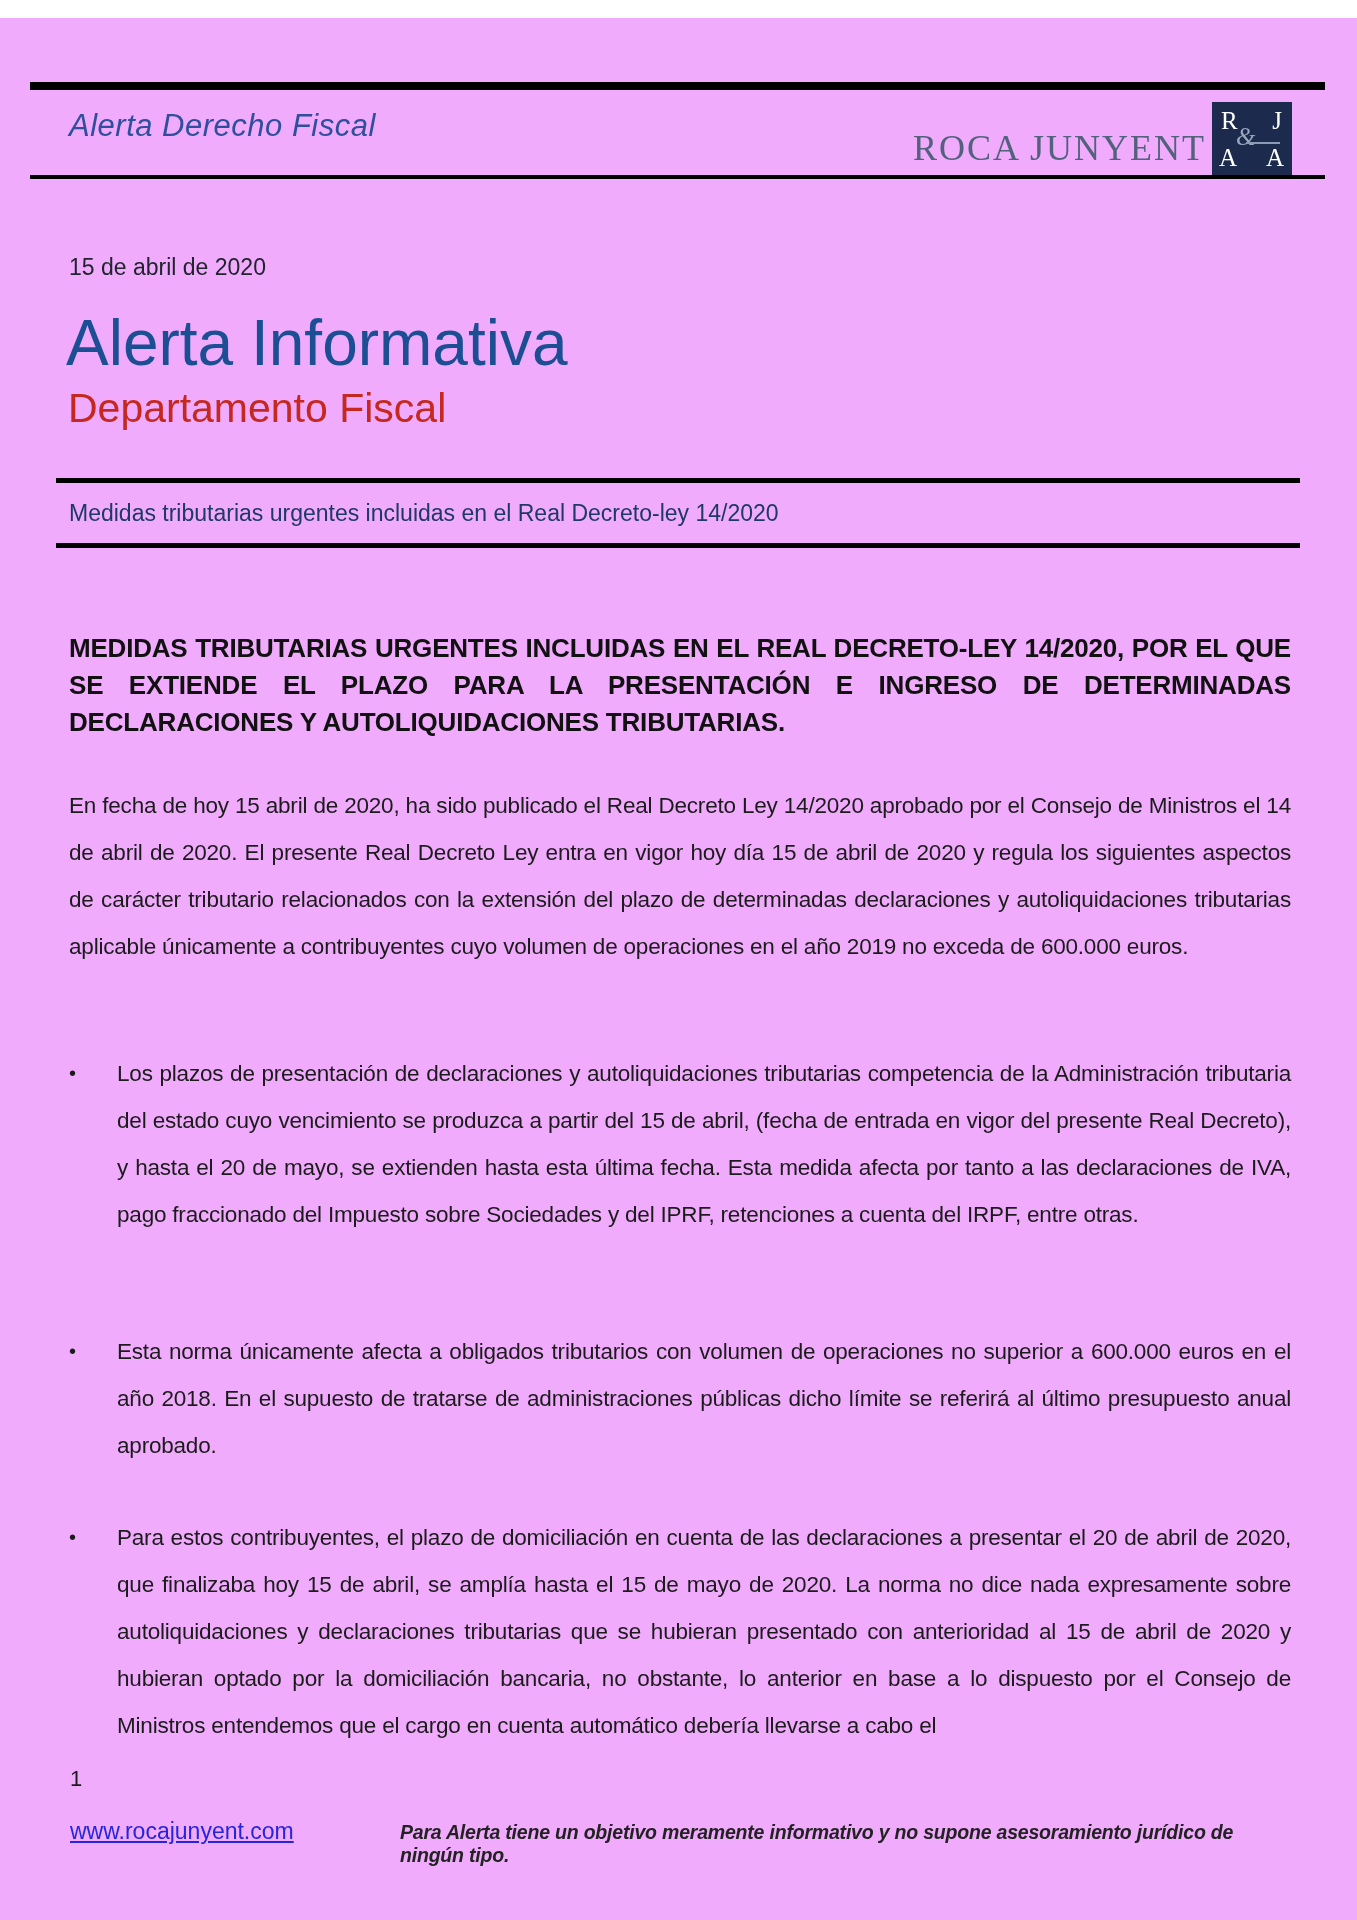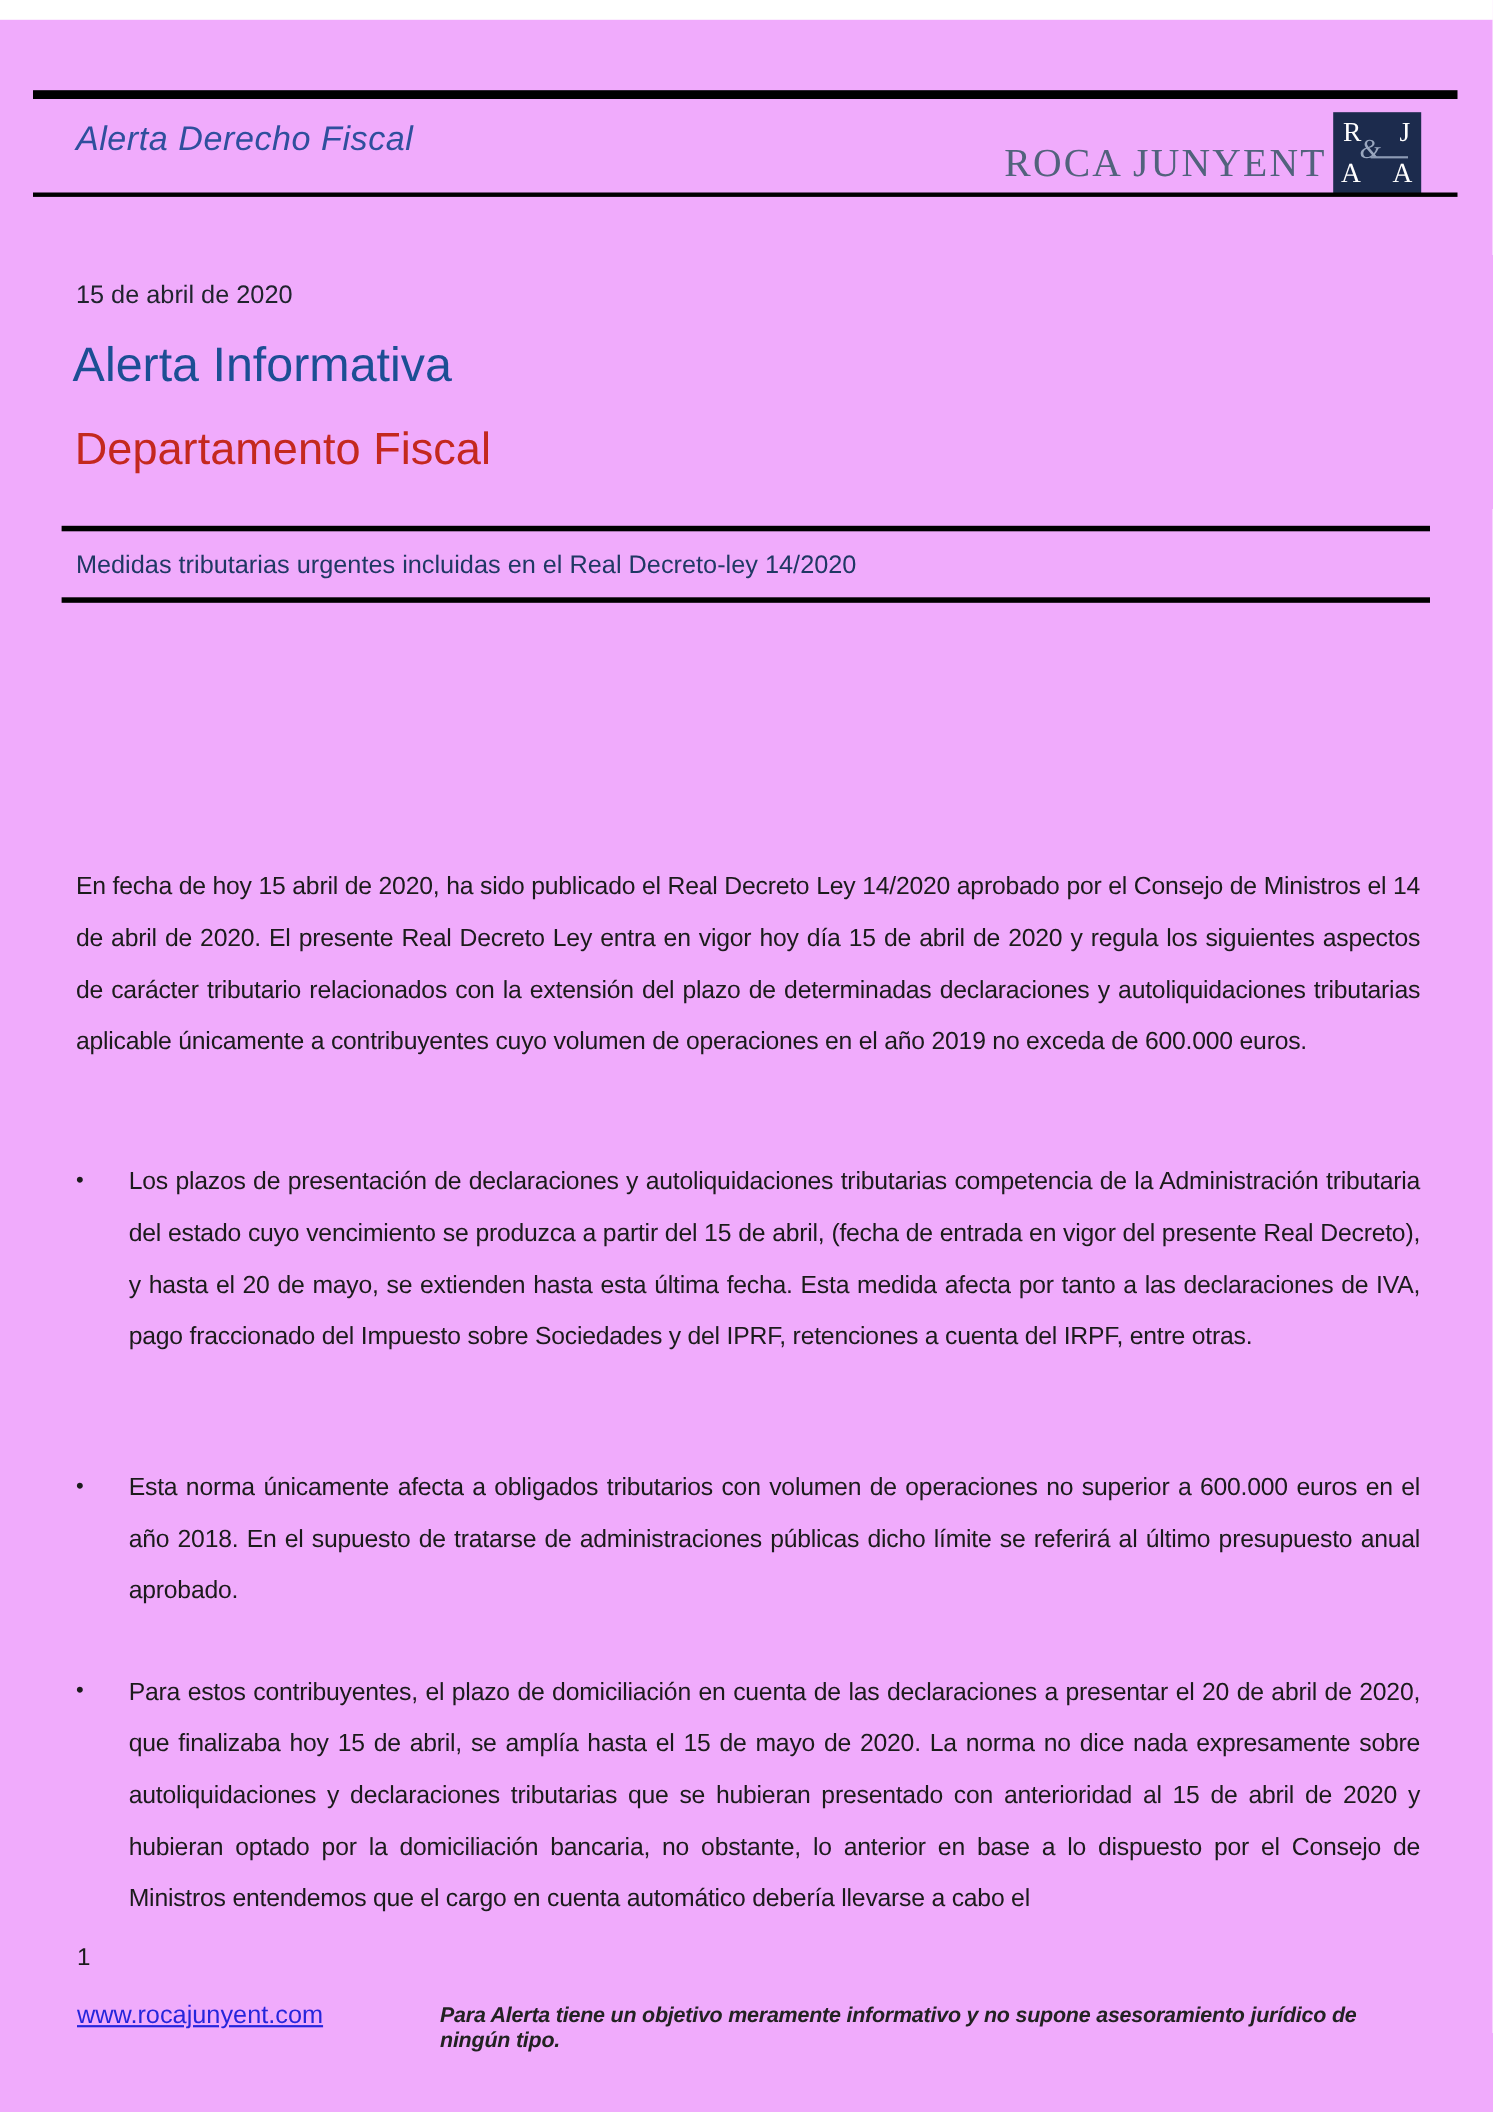--- a/index.html
+++ b/index.html
@@ -34,21 +34,21 @@
   .lg-r{left:9px;top:6px;}
   .lg-j{right:10px;top:6px;}
   .lg-a1{left:7px;bottom:6px;}
   .lg-a2{right:8px;bottom:6px;}
   .lg-amp{
     left:24px;top:22px;font-size:28px;font-style:italic;color:#9aa7bf;
   }
   .lg-flourish{position:absolute;left:34px;top:40px;width:34px;height:2px;background:#8c9ab4;}
   
   .date{position:absolute;left:69px;top:236px;font-size:23px;color:#20242e;}
-  .main-title{position:absolute;left:66px;top:290px;font-size:44px;line-height:1.1;color:#1c4e94;}
+  .main-title{position:absolute;left:66px;top:290px;font-size:64px;line-height:1.1;color:#1c4e94;}
   .subtitle{position:absolute;left:68px;top:368px;font-size:41px;line-height:1.1;color:#c4281f;}
   .rule-a{position:absolute;left:56px;top:460px;width:1244px;height:5px;background:#000;}
   .rule-b{position:absolute;left:56px;top:525px;width:1244px;height:5px;background:#000;}
   .banner{
     position:absolute;left:69px;top:482px;width:1222px;
     font-size:23px;font-weight:normal;color:#1f3864;
   }
   
   .section-heading{
     position:absolute;left:69px;top:612px;width:1222px;
@@ -104,20 +104,21 @@
 
   <div class="date">15 de abril de 2020</div>
 
   <div class="main-title">Alerta Informativa</div>
   <div class="subtitle">Departamento Fiscal</div>
 
   <div class="rule-a"></div>
   <div class="banner">Medidas tributarias urgentes incluidas en el Real Decreto-ley 14/2020</div>
   <div class="rule-b"></div>
 
+  <div class="section-heading">MEDIDAS TRIBUTARIAS URGENTES INCLUIDAS EN EL REAL DECRETO-LEY 14/2020, POR EL QUE SE EXTIENDE EL PLAZO PARA LA PRESENTACIÓN E INGRESO DE DETERMINADAS DECLARACIONES Y AUTOLIQUIDACIONES TRIBUTARIAS.</div>
 
   <div class="intro">En fecha de hoy 15 abril de 2020, ha sido publicado el Real Decreto Ley 14/2020 aprobado por el Consejo de Ministros el 14 de abril de 2020. El presente Real Decreto Ley entra en vigor hoy día 15 de abril de 2020 y regula los siguientes aspectos de carácter tributario relacionados con la extensión del plazo de determinadas declaraciones y autoliquidaciones tributarias aplicable únicamente a contribuyentes cuyo volumen de operaciones en el año 2019 no exceda de 600.000 euros.</div>
 
   <div class="bullet bullet-1">
     <span class="marker">•</span>
     <span class="btext">Los plazos de presentación de declaraciones y autoliquidaciones tributarias competencia de la Administración tributaria del estado cuyo vencimiento se produzca a partir del 15 de abril, (fecha de entrada en vigor del presente Real Decreto), y hasta el 20 de mayo, se extienden hasta esta última fecha. Esta medida afecta por tanto a las declaraciones de IVA, pago fraccionado del Impuesto sobre Sociedades y del IPRF, retenciones a cuenta del IRPF, entre otras.</span>
   </div>
 
   <div class="bullet bullet-2">
     <span class="marker">•</span>

